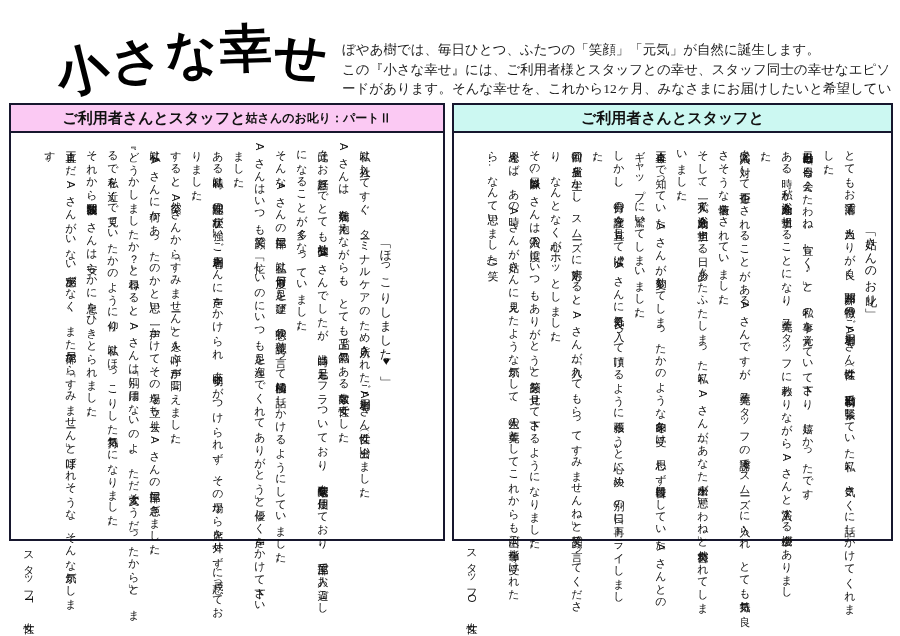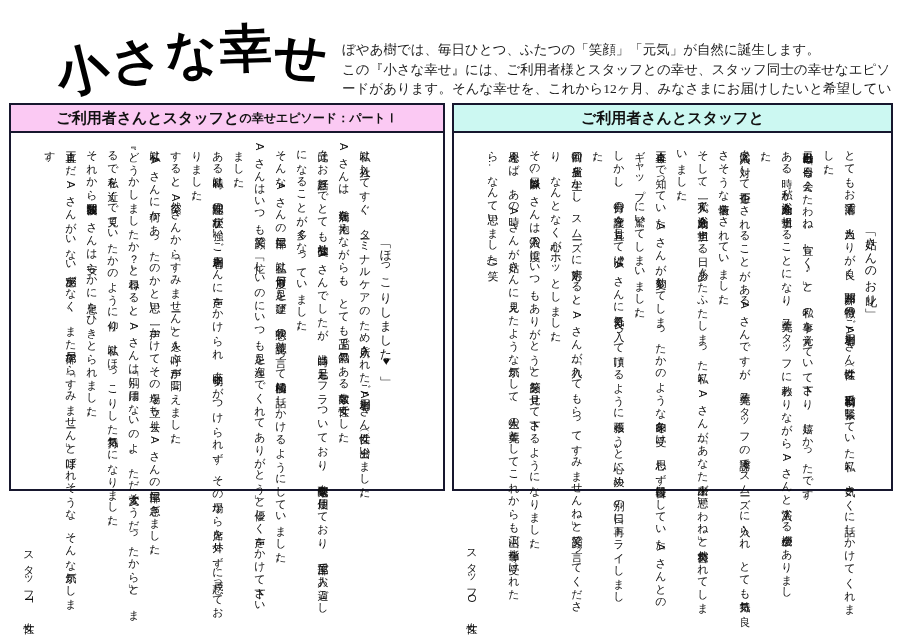--- a/index.html
+++ b/index.html
@@ -19,21 +19,21 @@
   .masthead-title span:nth-child(3){transform:translateY(-3px) rotate(-6deg);}
   .masthead-title span:nth-child(4){transform:translateY(-8px) rotate(-2deg);}
   .masthead-title span:nth-child(5){transform:translateY(0px)  rotate(7deg);}
   .intro{
     position:absolute;left:342px;top:40px;width:552px;
     font-family:"Liberation Serif","DejaVu Serif",serif;
     font-size:13.5px;line-height:19.5px;color:#1c1c1c;white-space:pre-line;
   }
   
   .panel{
-    position:absolute;top:103px;height:388px;box-sizing:border-box;
+    position:absolute;top:103px;height:438px;box-sizing:border-box;
     border:2px solid #17172e;background:#fff;
   }
   .panel-left{left:9px;width:436px;}
   .panel-right{left:452px;width:441px;}
   .panel-header{
     height:28px;box-sizing:border-box;border-bottom:2px solid #17172e;
     display:flex;align-items:center;justify-content:center;
     font-weight:bold;white-space:nowrap;
   }
   .panel-left  .panel-header{background:#fbc9f3;}
@@ -63,21 +63,21 @@
     <span>な</span>
     <span>幸</span>
     <span>せ</span>
   </div>
 <div class="intro">ぼやあ樹では、毎日ひとつ、ふたつの「笑顔」「元気」が自然に誕生します。
 この『小さな幸せ』には、ご利用者様とスタッフとの幸せ、スタッフ同士の幸せなエピソードがあります。そんな幸せを、これから12ヶ月、みなさまにお届けしたいと希望しています。</div>
 
 <div class="panel panel-left">
   <div class="panel-header">
     <span class="hdr-main">ご利用者さんとスタッフと</span>
-      <span class="hdr-sub">の幸せエピソード：パートⅠ</span>
+      <span class="hdr-sub">姑さんのお叱り：パートⅡ</span>
   </div>
   <div class="panel-body">
     <p class="story-title">「ほっこりしました♥」</p>
     <div>
         <p>私は入社してすぐ、ターミナルケアのため入所されたご利用者Aさん（女性）に出会いました。</p>
         <p>Aさんは、難病を抱えながらも、とても上品で気品のある素敵な女性でした。</p>
         <p>元々はお話好きでとても社交的なAさんでしたが、当時は足元もフラついており、在宅酸素を使用しており、部屋で一人お過ごしになることが多くなっていました。</p>
         <p>そんなAさんの部屋に、私は一日何度も足を運び、状態の確認と言って積極的に話しかけるようにしていました。</p>
         <p>Aさんはいつも笑顔で、「忙しいのにいつも足を運んでくれてありがとう」と優しく声をかけて下さいました。</p>
         <p>ある時私は、認知症の症状が強いご利用者さんに声をかけられ、中々区切りがつけられず、その場から席を外せずに戸惑っておりました。</p>

